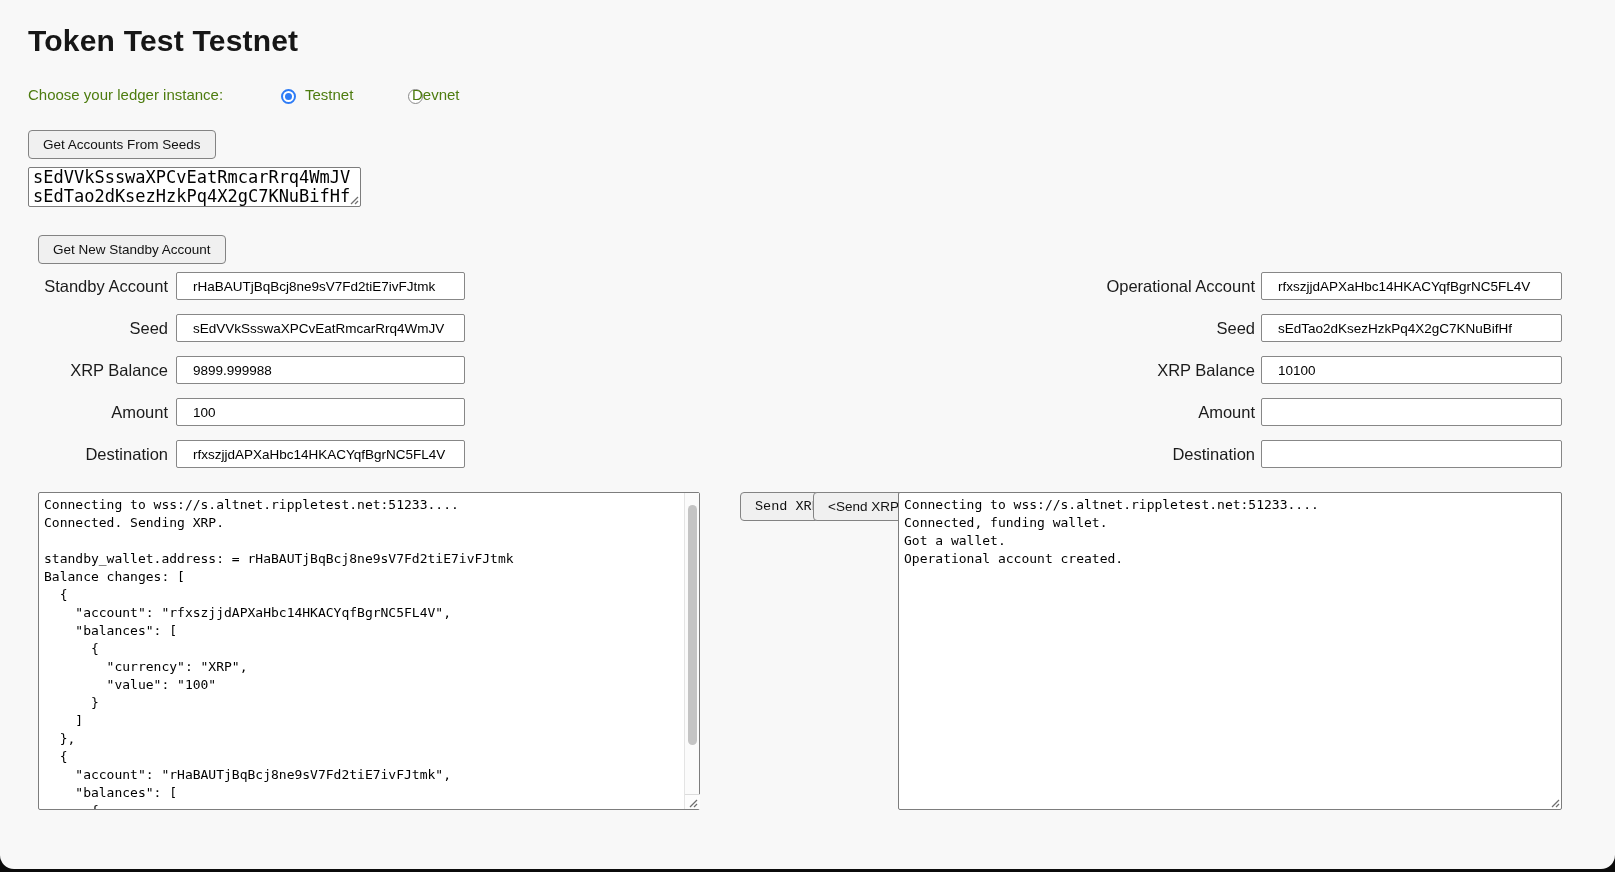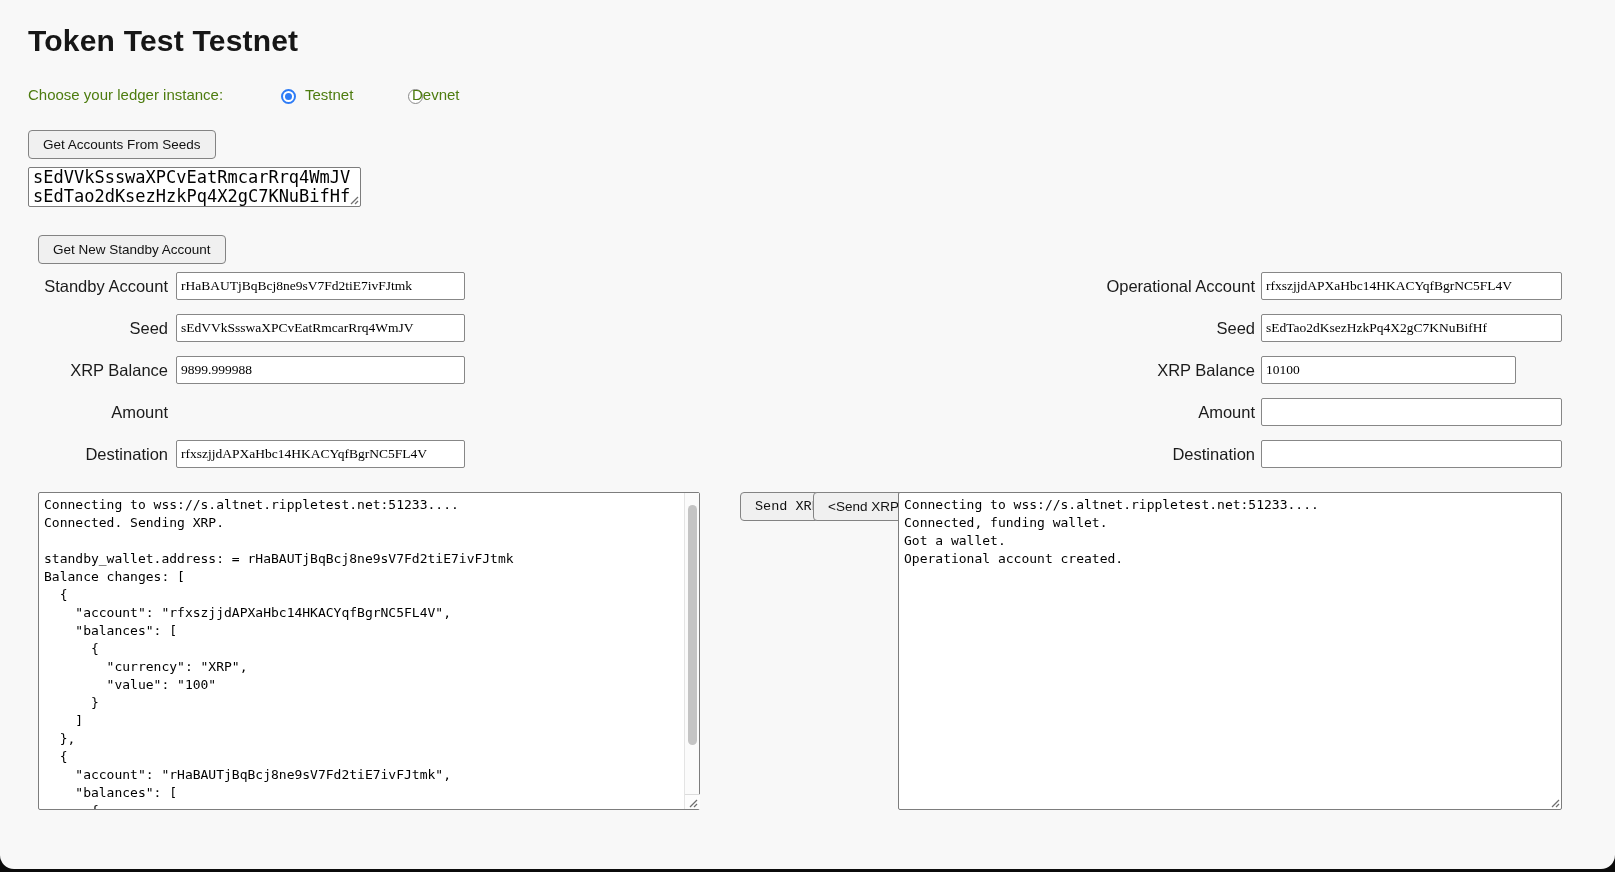--- a/index.html
+++ b/index.html
@@ -13,21 +13,21 @@
   .page-title { font-size:30px; font-weight:600; color:#161616; letter-spacing:0.2px; }
   .lbl { font-size:15px; color:#4d7c0f; }
   .field-label { font-size:16.5px; color:#1b1b1b; line-height:28px; text-align:right; white-space:nowrap; }
   button {
     background:#f0f0f0; border:1px solid #838383; border-radius:4px;
     height:29px; font-family:"Liberation Sans", sans-serif; font-size:13.5px; color:#111;
     padding:0 14px; cursor:pointer; white-space:nowrap;
   }
   input[type=text] {
     border:1px solid #878787; border-radius:2px; background:#fff; color:#000;
-    height:28px; padding:0 4px; font-family:Liberation Serif, serif; font-size:13.5px; width:100%;
+    height:28px; padding:0 16px; font-family:Liberation Sans, sans-serif; font-size:13.5px; width:100%;
   }
   textarea {
     border:1px solid #7d7d7d; border-radius:2px; background:#fff; color:#000;
     font-family:"DejaVu Sans Mono", monospace; resize:none; overflow:hidden;
     white-space:pre; display:block;
   }
   .seeds-ta { font-size:17px; line-height:19px; padding:0 4px; }
   .results-ta { font-size:13px; line-height:18px; padding:3px 5px; }
   .radio { display:inline-block; width:15px; height:15px; border-radius:50%;
     border:1.5px solid #8a8a8a; background:#fff; position:relative; vertical-align:middle; }
@@ -80,39 +80,42 @@
   <span class="abs" style="left:176px; top:314px; width:289px;">
     <input type="text" value="sEdVVkSsswaXPCvEatRmcarRrq4WmJV" style="">
   </span>
 
   <span class="abs field-label" style="left:8px; top:356px; width:160px;">XRP Balance</span>
   <span class="abs" style="left:176px; top:356px; width:289px;">
     <input type="text" value="9899.999988" style="">
   </span>
 
   <span class="abs field-label" style="left:8px; top:398px; width:160px;">Amount</span>
+  <span class="abs" style="left:176px; top:398px; width:289px;">
+    <input type="text" value="100" style="">
+  </span>
 
   <span class="abs field-label" style="left:8px; top:440px; width:160px;">Destination</span>
   <span class="abs" style="left:176px; top:440px; width:289px;">
     <input type="text" value="rfxszjjdAPXaHbc14HKACYqfBgrNC5FL4V" style="">
   </span>
 
   
   <span class="abs field-label" style="left:1035px; top:272px; width:220px;">Operational Account</span>
   <span class="abs" style="left:1261px; top:272px; width:301px;">
     <input type="text" value="rfxszjjdAPXaHbc14HKACYqfBgrNC5FL4V" style="">
   </span>
 
   <span class="abs field-label" style="left:1035px; top:314px; width:220px;">Seed</span>
   <span class="abs" style="left:1261px; top:314px; width:301px;">
     <input type="text" value="sEdTao2dKsezHzkPq4X2gC7KNuBifHf" style="">
   </span>
 
   <span class="abs field-label" style="left:1035px; top:356px; width:220px;">XRP Balance</span>
-  <span class="abs" style="left:1261px; top:356px; width:255px;">
+  <span class="abs" style="left:1261px; top:356px; width:301px;">
     <input type="text" value="10100" style="">
   </span>
 
   <span class="abs field-label" style="left:1035px; top:398px; width:220px;">Amount</span>
   <span class="abs" style="left:1261px; top:398px; width:301px;">
     <input type="text" value="" style="">
   </span>
 
   <span class="abs field-label" style="left:1035px; top:440px; width:220px;">Destination</span>
   <span class="abs" style="left:1261px; top:440px; width:301px;">

